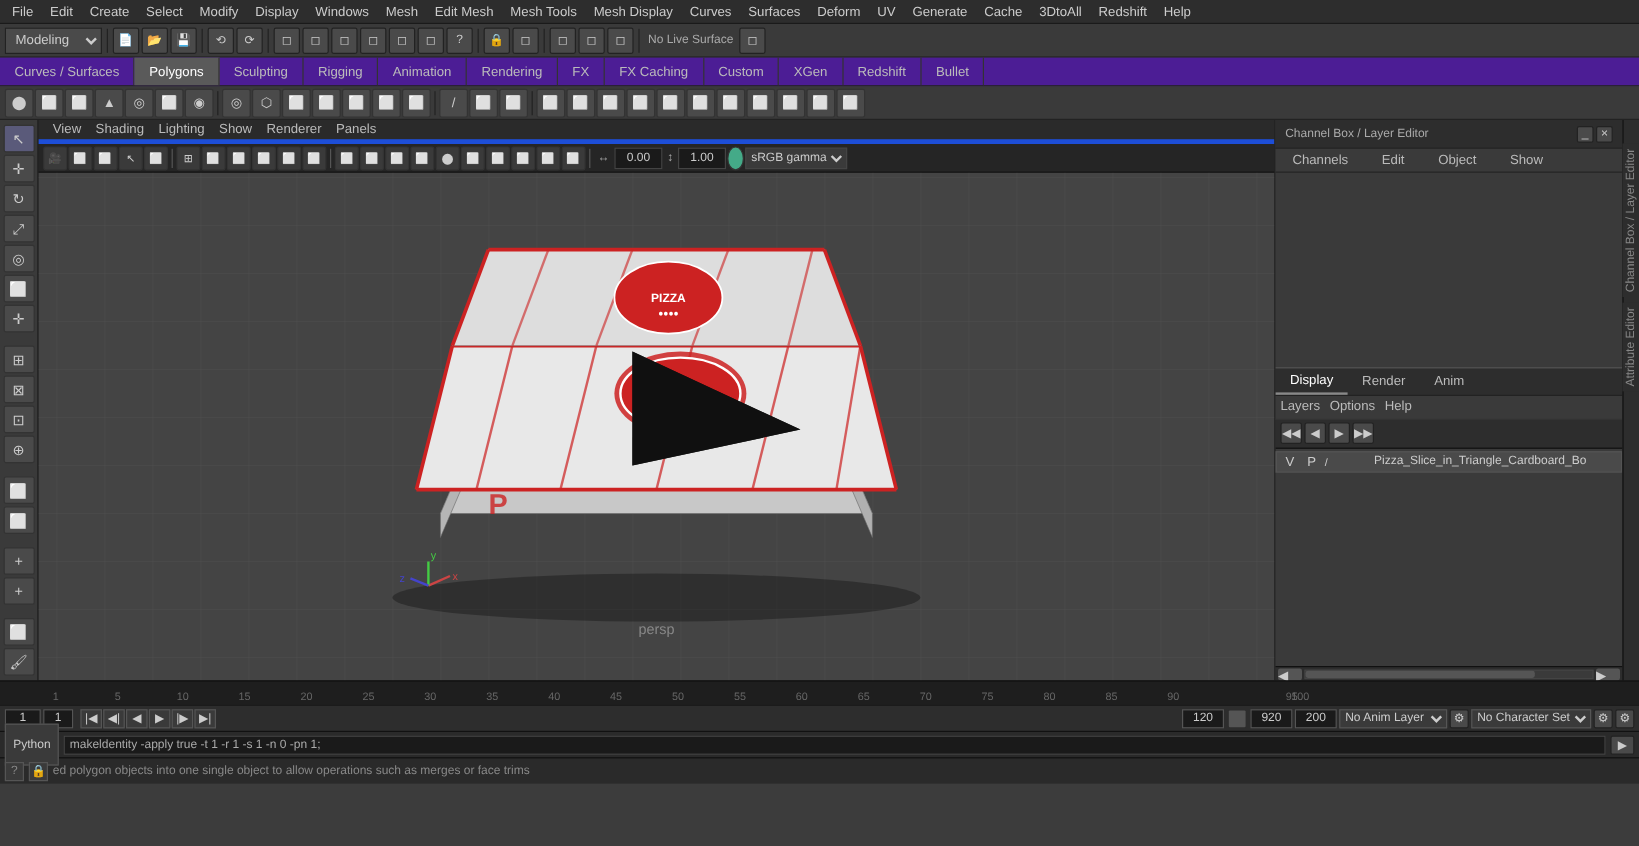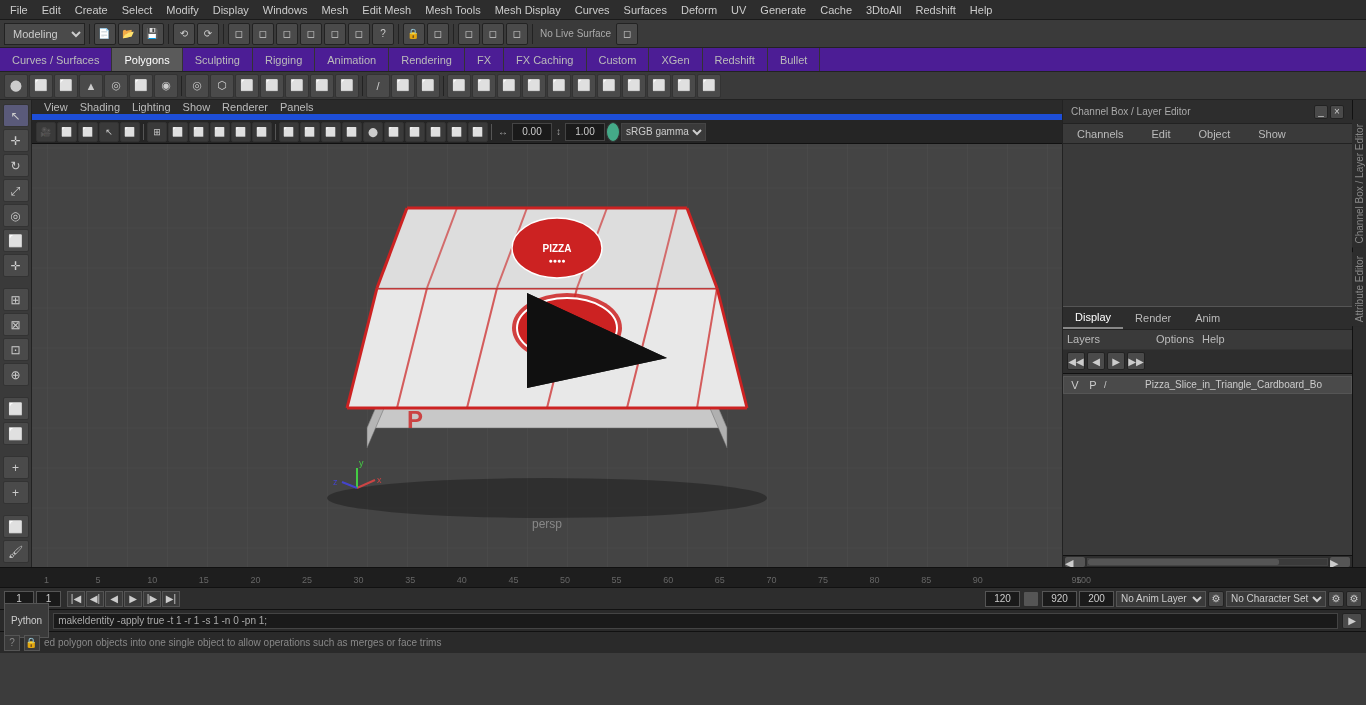--- a/index.html
+++ b/index.html
@@ -472,21 +472,21 @@
     <div style="height: 8px;"></div>
     <div class="left-btn">+</div>
     <div class="left-btn">+</div>
     <div style="height: 8px;"></div>
     <div class="left-btn">⬜</div>
     <div class="left-btn">🖌</div>
   </div>
 
   <div id="viewport">
 
-    <div style="height:20px; background:#2a2a2a; display:flex; align-items:center; padding:0 8px; gap:4px; border-bottom:6px solid #1d4ed8;">
+    <div style="height:20px; background:#2a2a2a; display:flex; align-items:center; padding:0 8px; gap:4px; border-bottom:4px solid #1d4ed8;">
       <span class="vp-menu">View</span>
       <span class="vp-menu">Shading</span>
       <span class="vp-menu">Lighting</span>
       <span class="vp-menu">Show</span>
       <span class="vp-menu">Renderer</span>
       <span class="vp-menu">Panels</span>
     </div>
 
     <div style="height:24px; background:#252525; display:flex; align-items:center; padding:0 4px; gap:1px; border-bottom:1px solid #111;">
       <div class="vp-tb-btn">🎥</div>
@@ -615,21 +615,21 @@
     <div style="flex:1; background:#3a3a3a;"></div>
 
     <div style="height:24px; background:#2d2d2d; display:flex; align-items:center; border-top:1px solid #555; border-bottom:1px solid #222;">
       <span style="padding:4px 12px; color:#fff; font-size:11px; cursor:pointer; border-bottom:2px solid #888;">Display</span>
       <span style="padding:4px 12px; color:#bbb; font-size:11px; cursor:pointer;">Render</span>
       <span style="padding:4px 12px; color:#bbb; font-size:11px; cursor:pointer;">Anim</span>
     </div>
 
     <div style="height:20px; background:#3a3a3a; display:flex; align-items:center; padding:0 4px; gap:8px; border-bottom:1px solid #333;">
       <span style="font-size:11px; color:#bbb;">Layers</span>
-      <span style="font-size:11px; color:#bbb;margin-left:48px;">Options</span>
+      <span style="font-size:11px; color:#bbb;">Options</span>
       <span style="font-size:11px; color:#bbb;">Help</span>
     </div>
 
     <div style="height:24px; background:#2d2d2d; display:flex; align-items:center; padding:0 4px; gap:2px; border-bottom:1px solid #111;">
       <div class="toolbar-btn" style="width:18px;height:18px;">◀◀</div>
       <div class="toolbar-btn" style="width:18px;height:18px;">◀</div>
       <div class="toolbar-btn" style="width:18px;height:18px;">▶</div>
       <div class="toolbar-btn" style="width:18px;height:18px;">▶▶</div>
     </div>
 

